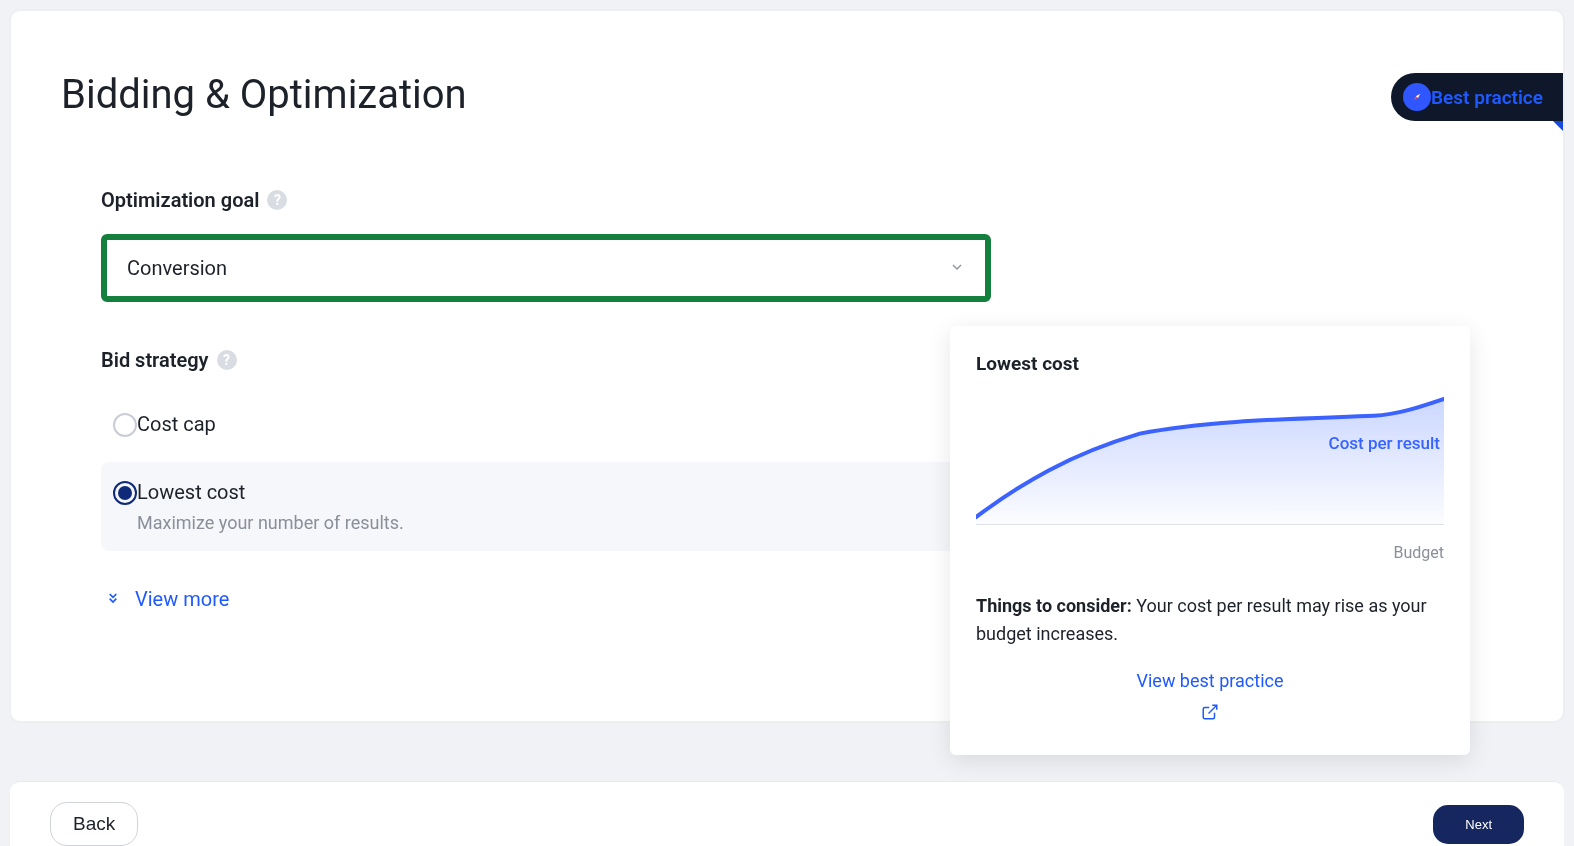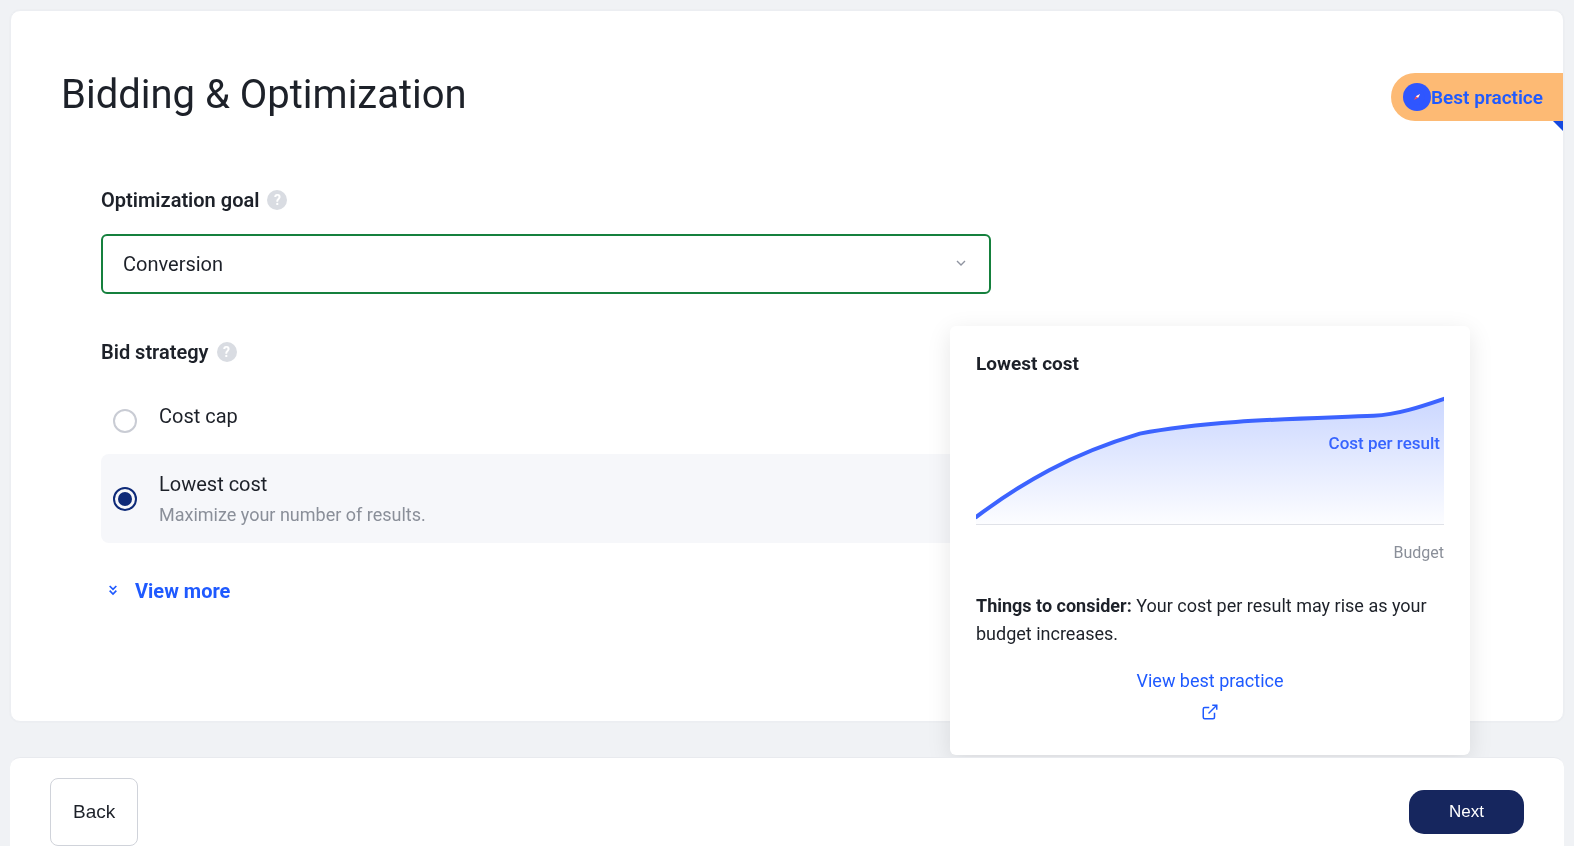--- a/index.html
+++ b/index.html
@@ -29,21 +29,21 @@
     .page-title {
       font-size: 40px;
       font-weight: 400;
       color: #1d2129;
       margin-bottom: 70px;
     }
     .best-practice-pill {
       position: absolute;
       top: 62px;
       right: 0;
-      background: #fdba74;
+      background: #0f172a;
       color: #1f5aff;
       font-size: 19px;
       font-weight: 600;
       padding: 10px 20px 10px 12px;
       border-radius: 30px 0 0 30px;
       display: flex;
       align-items: center;
       gap: 0;
       cursor: pointer;
     }
@@ -91,41 +91,40 @@
       background: #d9dce2;
       color: #fff;
       display: flex;
       align-items: center;
       justify-content: center;
       font-size: 14px;
       font-weight: 700;
       cursor: pointer;
     }
     .select-box {
-      border: 2px solid #15803d;
+      border: 6px solid #15803d;
       border-radius: 6px;
       padding: 16px 20px;
       font-size: 20px;
       color: #1d2129;
       display: flex;
       align-items: center;
       justify-content: space-between;
       cursor: pointer;
       margin-bottom: 46px;
     }
     .chevron-down {
       color: #8f94a0;
     }
     .bid-strategy-section {
       margin-bottom: 36px;
     }
     .radio-option {
       display: flex;
-      align-items: center;
-      gap: 22px;
+      align-items: flex-start;
       padding: 18px 12px;
       border-radius: 8px;
       cursor: pointer;
     }
     .radio-option.selected {
       background: #f6f7fa;
     }
     .radio-circle {
       width: 24px;
       height: 24px;
@@ -154,21 +153,21 @@
     }
     .radio-content .radio-desc {
       font-size: 18px;
       color: #8a8f99;
     }
     .view-more {
       display: flex;
       gap: 14px;
       color: #1f5aff;
       font-size: 20px;
-      font-weight: 700;
+      font-weight: 400;
       cursor: pointer;
       margin-top: 28px;
       padding-left: 4px;
     }
     .tooltip-card {
       position: absolute;
       top: 326px;
       left: 950px;
       width: 520px;
       background: #fff;
@@ -235,31 +234,31 @@
       justify-content: space-between;
       align-items: center;
       padding: 20px 40px 0 40px;
       border-top: 1px solid #e8eaee;
       background: #fff;
       border-radius: 10px 10px 0 0;
     }
     .back-btn {
       border: 1px solid #d0d3da;
       background: #fff;
-      padding: 22px 22px;
+      padding: 10px 22px;
       font-size: 19px;
-      border-radius: 8px;
+      border-radius: 17px;
       cursor: pointer;
       color: #1d2129;
     }
     .next-btn {
       background: #16265e;
       color: #fff;
-      padding: 12px 40px;
-      font-size: 17px;
+      padding: 12px 32px;
+      font-size: 13px;
       border-radius: 15px;
       border: none;
       cursor: pointer;
       font-weight: 500;
     }
   </style>
 </head>
 <body>
 
 <div class="main-card">

